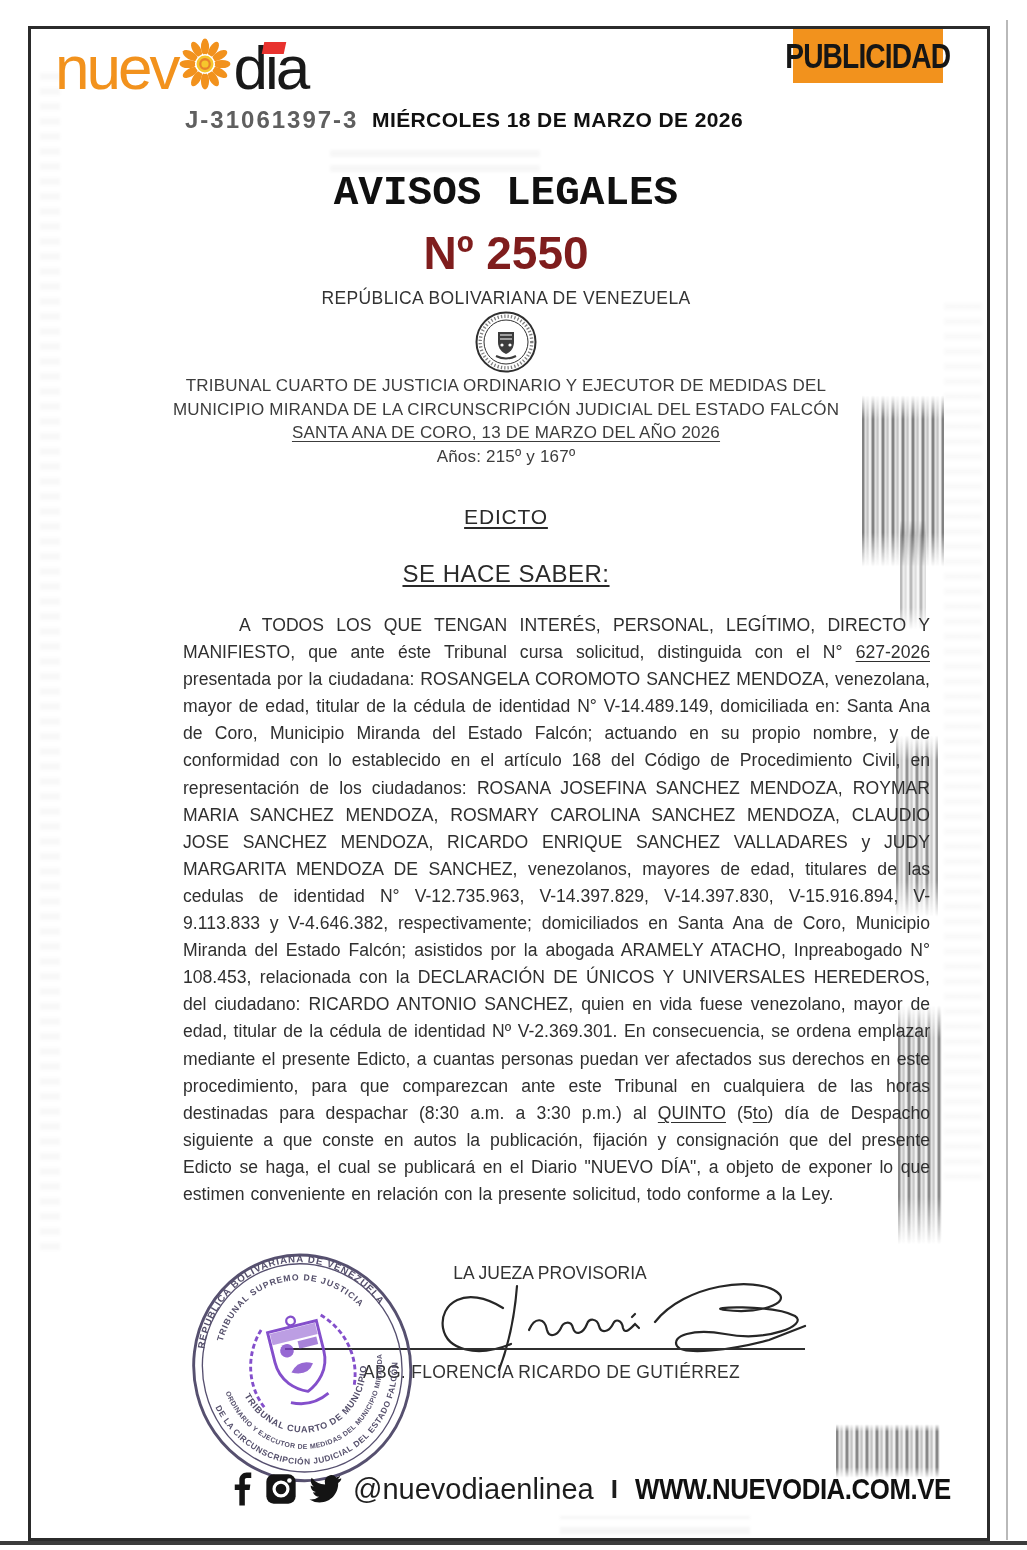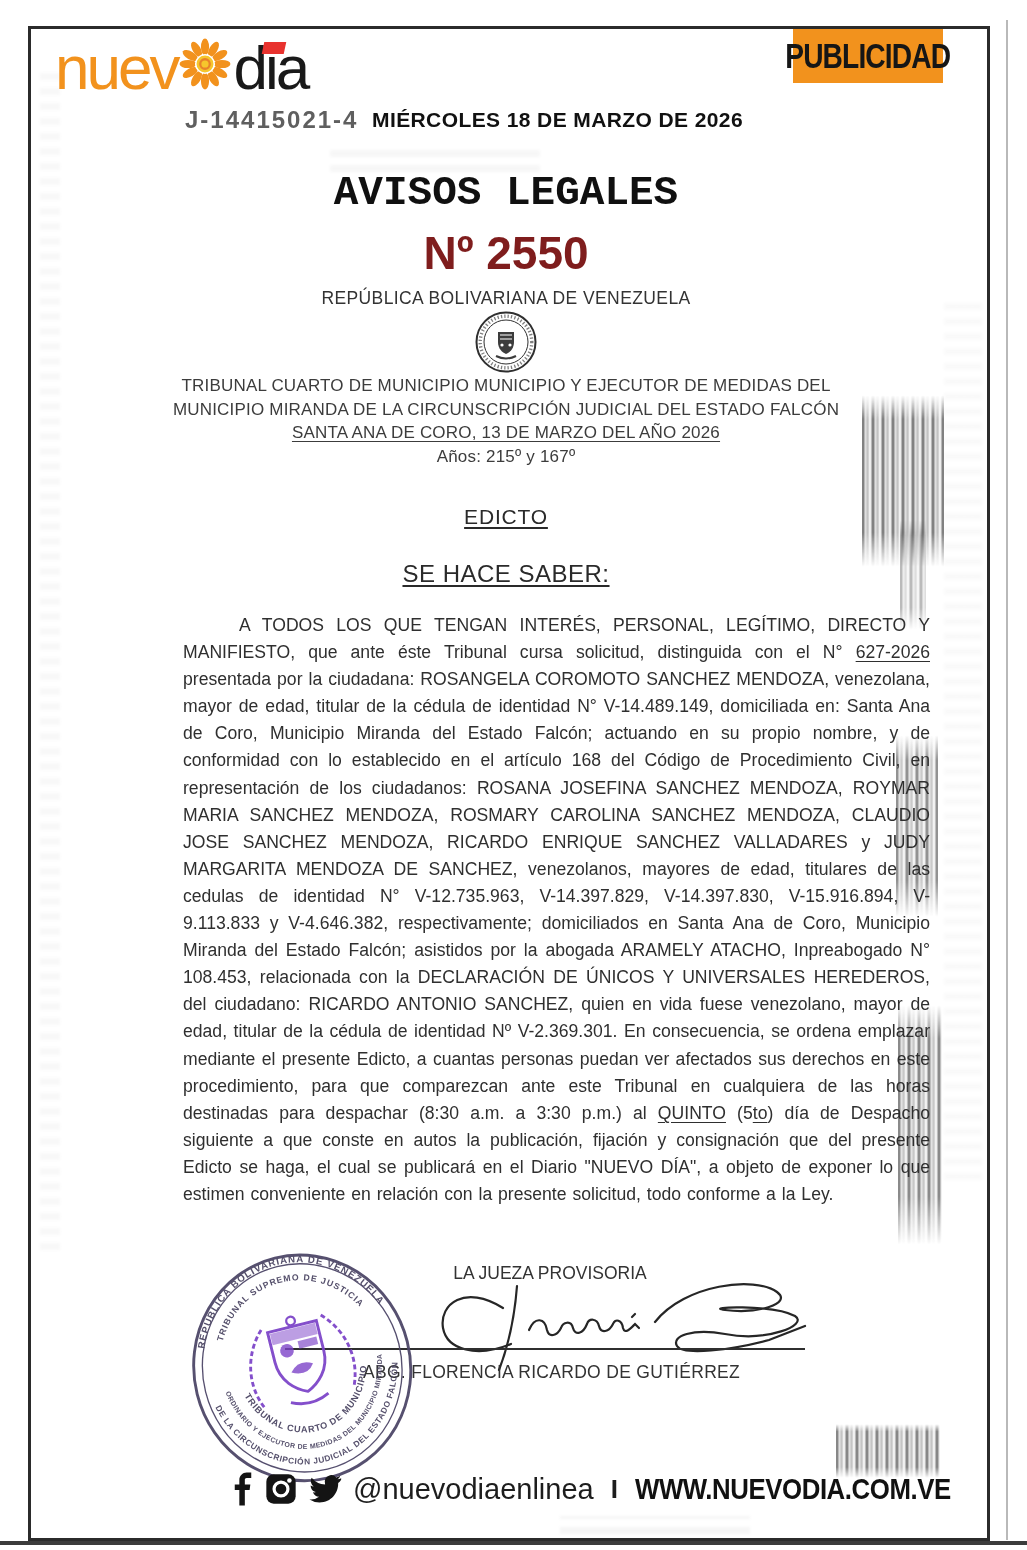--- a/index.html
+++ b/index.html
@@ -105,21 +105,21 @@
         <ellipse cx="23" cy="8" rx="3.6" ry="7.5" transform="rotate(270 23 23)"></ellipse>
         <ellipse cx="23" cy="8" rx="3.6" ry="7.5" transform="rotate(300 23 23)"></ellipse>
         <ellipse cx="23" cy="8" rx="3.6" ry="7.5" transform="rotate(330 23 23)"></ellipse>
       </g>
       <circle cx="23" cy="23" r="8.2" fill="#F6C62C" stroke="#ffffff" stroke-width="1.4"></circle>
       <circle cx="23" cy="23" r="4.2" fill="none" stroke="#E8822A" stroke-width="2"></circle>
     </svg>
   </span>
   <span class="logo-word logo-suffix"><span>d</span><span class="logo-iwrap"><span>i</span><span class="logo-accent"></span></span><span>a</span></span>
 </div>
-<div class="abs registration">J-14415021-4</div>
+<div class="abs registration">J-31061397-3</div>
 <div class="abs publicidad">
   <span>PUBLICIDAD</span>
 </div>
 <div class="abs dateline">MIÉRCOLES 18 DE MARZO DE 2026</div>
 
 <div class="abs center big-title">AVISOS LEGALES</div>
 <div class="abs center big-number">Nº 2550</div>
 <div class="abs center republic">REPÚBLICA BOLIVARIANA DE VENEZUELA</div>
 
 <div class="abs center seal-wrap">
@@ -129,21 +129,21 @@
     <circle cx="32" cy="32" r="25.8" fill="none" stroke="#3a3a3a" stroke-width="3.4" stroke-dasharray="1.3 2.1" opacity=".65"></circle>
     <path d="M24,22 h16 v10 c0,7 -4.5,10.5 -8,12 c-3.5,-1.5 -8,-5 -8,-12 z" fill="#3c3c3c"></path>
     <path d="M26,25 h12 M26,29 h12" stroke="#ffffff" stroke-width="1.2"></path>
     <circle cx="28" cy="35" r="1.6" fill="#ffffff"></circle>
     <circle cx="36" cy="35" r="1.6" fill="#ffffff"></circle>
     <path d="M22,46 q10,5 20,0" stroke="#3c3c3c" stroke-width="2" fill="none"></path>
   </svg>
 </div>
 
 <div class="abs center court">
-  <div>TRIBUNAL CUARTO DE MUNICIPIO MUNICIPIO Y EJECUTOR DE MEDIDAS DEL</div>
+  <div>TRIBUNAL CUARTO DE JUSTICIA ORDINARIO Y EJECUTOR DE MEDIDAS DEL</div>
   <div>MUNICIPIO MIRANDA DE LA CIRCUNSCRIPCIÓN JUDICIAL DEL ESTADO FALCÓN</div>
   <div class="underline">SANTA ANA DE CORO, 13 DE MARZO DEL AÑO 2026</div>
   <div class="years">Años: 215º y 167º</div>
 </div>
 
 <div class="abs center edicto underline">EDICTO</div>
 <div class="abs center saber underline">SE HACE SABER:</div>
 
 <div class="abs edicto-body"><span>A TODOS LOS QUE TENGAN INTERÉS, PERSONAL, LEGÍTIMO, DIRECTO Y MANIFIESTO, que ante éste Tribunal cursa solicitud, distinguida con el N° </span><span class="useg">627-2026</span><span> presentada por la ciudadana: ROSANGELA COROMOTO SANCHEZ MENDOZA, venezolana, mayor de edad, titular de la cédula de identidad N° V-14.489.149, domiciliada en: Santa Ana de Coro, Municipio Miranda del Estado Falcón; actuando en su propio nombre, y de conformidad con lo establecido en el artículo 168 del Código de Procedimiento Civil, en representación de los ciudadanos: ROSANA JOSEFINA SANCHEZ MENDOZA, ROYMAR MARIA SANCHEZ MENDOZA, ROSMARY CAROLINA SANCHEZ MENDOZA, CLAUDIO JOSE SANCHEZ MENDOZA, RICARDO ENRIQUE SANCHEZ VALLADARES y JUDY MARGARITA MENDOZA DE SANCHEZ, venezolanos, mayores de edad, titulares de las cedulas de identidad N° V-12.735.963, V-14.397.829, V-14.397.830, V-15.916.894, V-9.113.833 y V-4.646.382, respectivamente; domiciliados en Santa Ana de Coro, Municipio Miranda del Estado Falcón; asistidos por la abogada ARAMELY ATACHO, Inpreabogado N° 108.453, relacionada con la DECLARACIÓN DE ÚNICOS Y UNIVERSALES HEREDEROS, del ciudadano: RICARDO ANTONIO SANCHEZ, quien en vida fuese venezolano, mayor de edad, titular de la cédula de identidad Nº V-2.369.301. En consecuencia, se ordena emplazar mediante el presente Edicto, a cuantas personas puedan ver afectados sus derechos en este procedimiento, para que comparezcan ante este Tribunal en cualquiera de las horas destinadas para despachar (8:30 a.m. a 3:30 p.m.) al </span><span class="useg">QUINTO</span><span> (5</span><span class="useg">to</span><span>) día de Despacho siguiente a que conste en autos la publicación, fijación y consignación que del presente Edicto se haga, el cual se publicará en el Diario "NUEVO DÍA", a objeto de exponer lo que estimen conveniente en relación con la presente solicitud, todo conforme a la Ley.</span></div>
 

